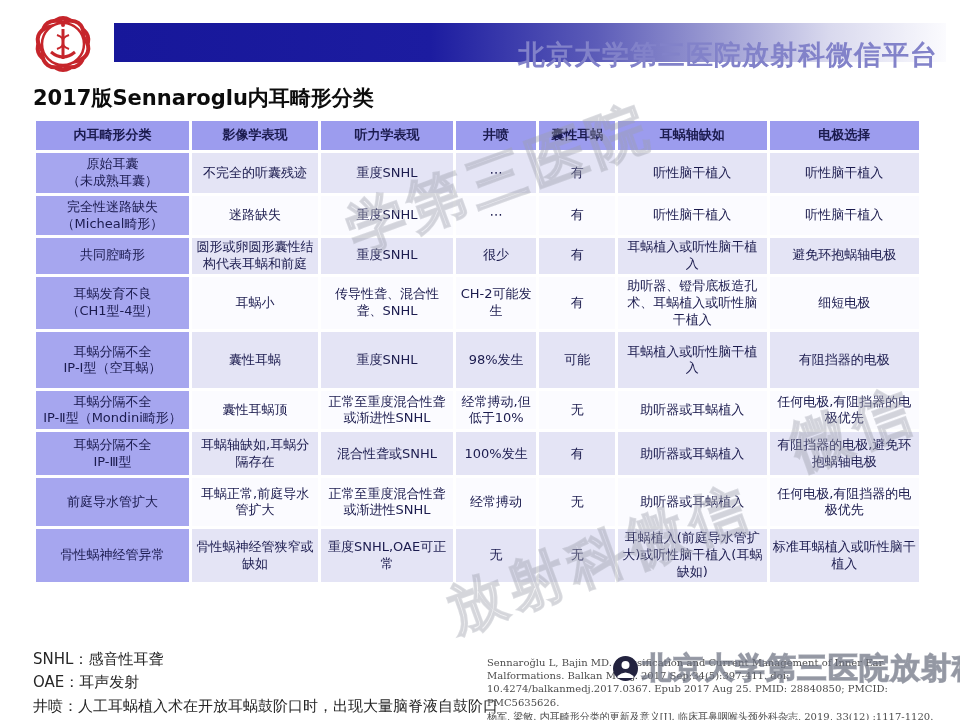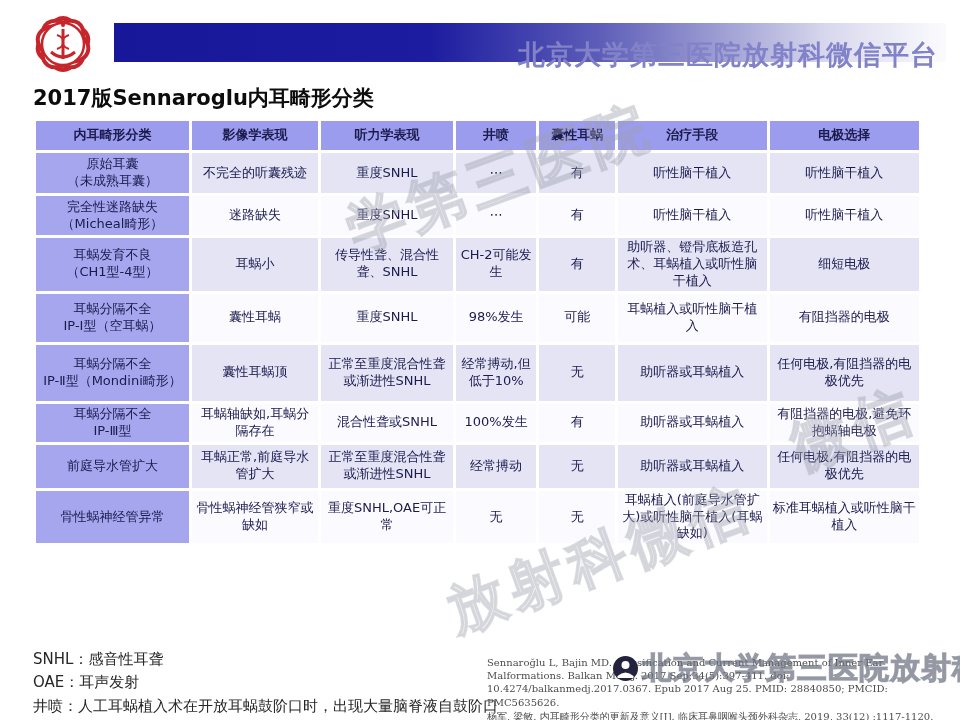--- a/index.html
+++ b/index.html
@@ -101,21 +101,21 @@
         <col style="width:17.1%">
         <col style="width:17.2%">
     </colgroup>
     <thead>
       <tr>
           <th>内耳畸形分类</th>
           <th>影像学表现</th>
           <th>听力学表现</th>
           <th>井喷</th>
           <th>囊性耳蜗</th>
-          <th>治疗手段</th>
+          <th>耳蜗轴缺如</th>
           <th>电极选择</th>
         </tr>
     </thead>
     <tbody>
         <tr>
           <td>原始耳囊
 （未成熟耳囊）</td>
           <td>不完全的听囊残迹</td>
           <td>重度SNHL</td>
           <td>⋯</td>
@@ -125,20 +125,29 @@
         </tr>
         <tr>
           <td>完全性迷路缺失
 （Micheal畸形）</td>
           <td>迷路缺失</td>
           <td>重度SNHL</td>
           <td>⋯</td>
           <td>有</td>
           <td>听性脑干植入</td>
           <td>听性脑干植入</td>
+        </tr>
+        <tr>
+          <td>共同腔畸形</td>
+          <td>圆形或卵圆形囊性结构代表耳蜗和前庭</td>
+          <td>重度SNHL</td>
+          <td>很少</td>
+          <td>有</td>
+          <td>耳蜗植入或听性脑干植入</td>
+          <td>避免环抱蜗轴电极</td>
         </tr>
         <tr>
           <td>耳蜗发育不良
 （CH1型-4型）</td>
           <td>耳蜗小</td>
           <td>传导性聋、混合性聋、SNHL</td>
           <td>CH-2可能发生</td>
           <td>有</td>
           <td>助听器、镫骨底板造孔术、耳蜗植入或听性脑干植入</td>
           <td>细短电极</td>

